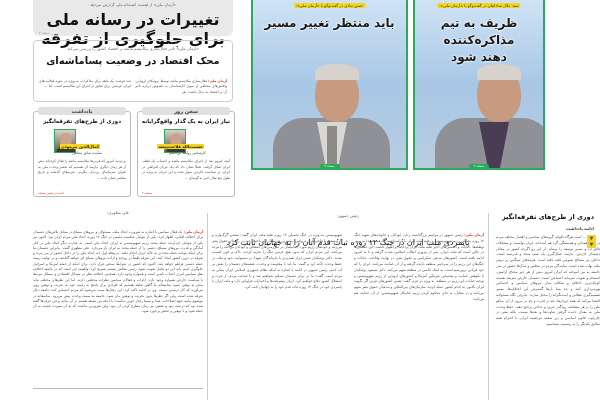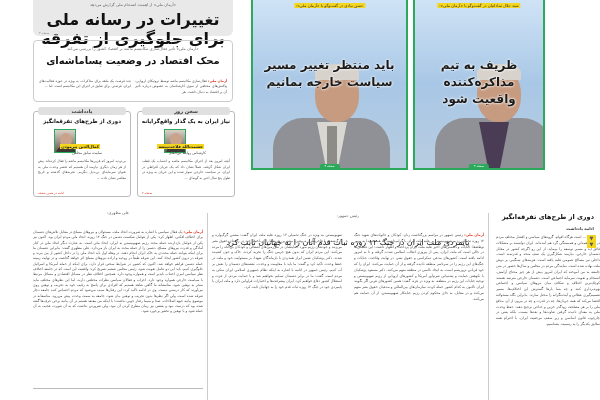--- a/index.html
+++ b/index.html
@@ -46,21 +46,21 @@
 
   
   .vsep { left: 207px; top: 213px; width: 1px; height: 187px; background: #ccc; }
   .vsep2 { left: 488px; top: 213px; width: 1px; height: 187px; background: #ccc; }
 
   
   .feat { top: 0; height: 170px; border: 2px solid #2aaa5a; overflow: hidden; border-top: none; background: linear-gradient(#cfe3f5 0%, #a8c7e6 50%, #b8cde0 100%); }
   .feat.mid { left: 251px; width: 157px; }
   .feat.rt { left: 413px; width: 132px; }
   .feat-kicker { position: absolute; top: 3px; left: 50%; transform: translateX(-50%); background: #f5d61e; font-size: 4px; color: #333; padding: 0 2px; white-space: nowrap; }
-  .feat-title { position: absolute; top: 15px; left: 0; right: 0; text-align: center; font-size: 12px; line-height: 17px; font-weight: bold; color: #1a1a1a; text-shadow: 0 0 3px #fff, 0 0 2px #fff; margin-top: 42px; }
+  .feat-title { position: absolute; top: 15px; left: 0; right: 0; text-align: center; font-size: 12px; line-height: 17px; font-weight: bold; color: #1a1a1a; text-shadow: 0 0 3px #fff, 0 0 2px #fff; }
   .person { position: absolute; bottom: 0; left: 20px; right: 20px; height: 110px; }
   .person .head { position: absolute; left: 42px; top: 8px; width: 44px; height: 56px; border-radius: 50% 50% 45% 45%; background: #c79b80; }
   .person .hair { position: absolute; left: 42px; top: 6px; width: 44px; height: 16px; border-radius: 50% 50% 0 0; background: #d8d2cc; }
   .person .suit { position: absolute; left: 0; bottom: 0; width: 117px; height: 50px; border-radius: 30px 30px 0 0; background: #8f9196; }
   .person .shirt { position: absolute; left: 44px; bottom: 0; width: 30px; height: 46px; background: #4a3c55; clip-path: polygon(0 0, 100% 0, 70% 100%, 30% 100%); }
   .feat.mid .person .shirt { background: #d9d7d2; }
   .feat.mid .person .tie { position: absolute; left: 54px; bottom: 0; width: 10px; height: 42px; background: #8d8c86; }
   .feat-page { position: absolute; bottom: 0; left: 50%; transform: translateX(-50%); background: #2aaa5a; color: #fff; font-size: 3px; padding: 0 5px; border-radius: 2px 2px 0 0; }
 
   
@@ -139,36 +139,35 @@
   <div class="person">
     <div class="suit"></div>
       <div class="shirt"></div>
       <div class="tie"></div>
       <div class="head"></div>
       <div class="hair"></div>
   </div>
   <div class="feat-kicker">حسن بیادی در گفت‌وگو با «آرمان ملی»:</div>
   <div class="feat-title">
     <div>باید منتظر تغییر مسیر</div>
-    <div>سیاست خارجه بمانیم</div>
   </div>
   <div class="feat-page">صفحه ۳</div>
 </div>
 
 <div class="abs feat rt">
   <div class="person">
     <div class="suit"></div>
       <div class="shirt"></div>
       <div class="head"></div>
       <div class="hair"></div>
   </div>
   <div class="feat-kicker">سید جلال ساداتیان در گفت‌وگو با «آرمان ملی»:</div>
   <div class="feat-title">
     <div>ظریف به تیم مذاکره‌کننده</div>
-    <div>واقعیت شود</div>
+    <div>دهند شود</div>
   </div>
   <div class="feat-page">صفحه ۳</div>
 </div>
 
 <div class="abs story-mid">
   <div class="sm-kicker">رئیس جمهور:</div>
   <div class="sm-title">پایمردی ملت ایران در جنگ ۱۲ روزه ثبات قدم آنان را به جهانیان ثابت کرد</div>
   <div class="sm-col r">
     <span class="lead">آرمان ملی:</span>
     <span>رئیس جمهور در مراسم بزرگداشت زنان، کودکان و خانواده‌های شهید جنگ ۱۲ روزه تحمیلی رژیم صهیونیستی بر علیه ملت ایران با گرامیداشت یاد همه شهدا به مرور توطئه‌ها، جنایات و دشمنی‌های اخیر علیه ملت ایران پرداخت و اظهار داشت: این دشمنی‌ها در حالی است که ملت ایران، پس از پیروزی انقلاب اسلامی شدت گرفته و تا به امروز ادامه یافته است. کشورهای مدعی دمکراسی و حقوق بشر، در نهایت وقاحت، جنایات و جنگ‌های این رژیم را در سرتاسر منطقه نادیده گرفته و از آن حمایت می‌کنند. ایران را که خود قربانی تروریسم است، به ایجاد ناامنی در منطقه متهم می‌کنند. دکتر مسعود پزشکیان با نکوهش حمایت و پشتیبانی شرم‌آور آمریکا و کشورهای اروپایی از رژیم صهیونیستی و توجیه جنایات این رژیم در منطقه، به ویژه در غزه، گفت: همین کشورهای غربی اگر بگویند ایران تاکنون به کدام کشور حمله کرده، سازمان‌های بین‌المللی و مدعیان حقوق بشر متهم می‌کنند و در مقابل، به جای محکوم کردن رژیم جنایتکار صهیونیستی، از آن حمایت هم می‌کنند.</span>

